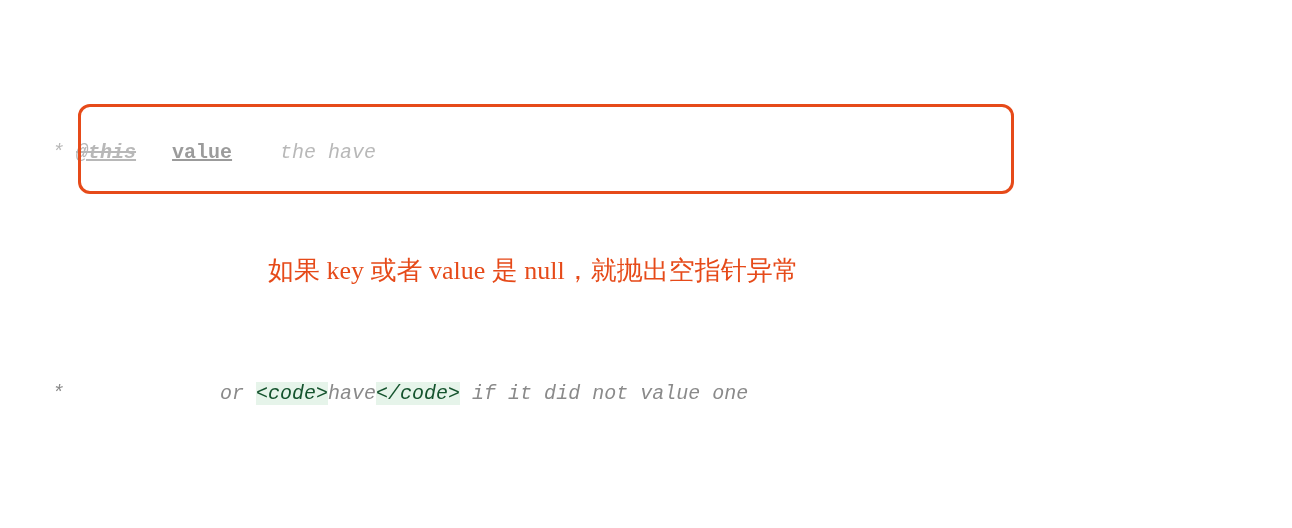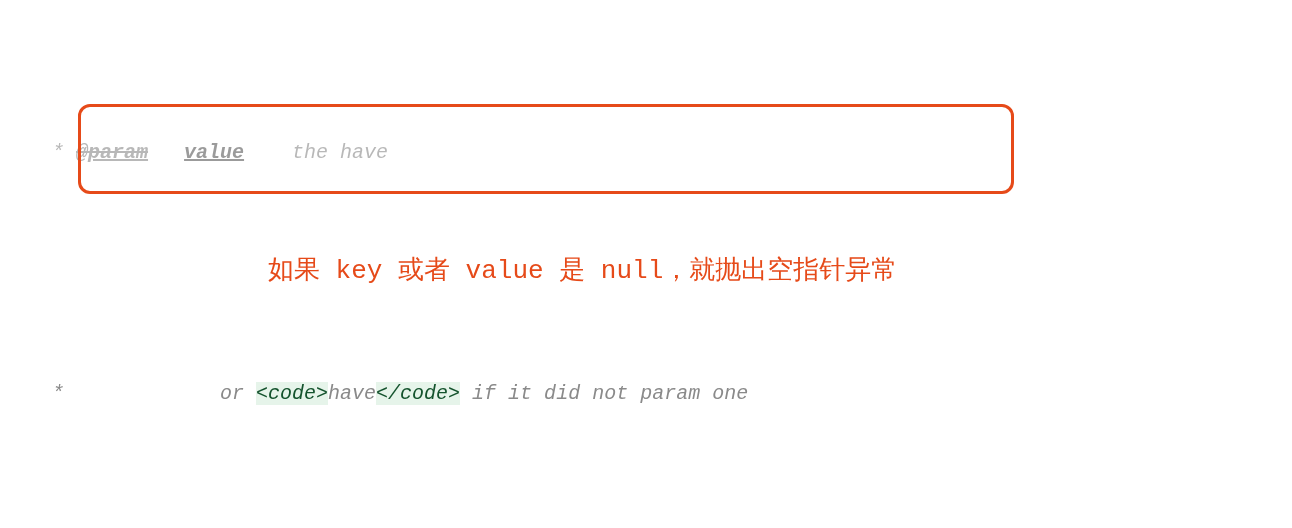--- a/index.html
+++ b/index.html
@@ -21,55 +21,55 @@
   }
   .line {
     display: block;
     padding-left: 40px;
     height: 32px;
     line-height: 32px;
   }
   .comment { color: #8a8a8a; font-style: italic; }
   .tag-kw { color: #8a8a8a; font-style: italic; text-decoration: underline; font-weight: bold; }
   .tag-kw-strike { color: #8a8a8a; font-style: italic; text-decoration: line-through underline; font-weight: bold; }
-  .param-name { font-style: italic; font-weight: bold; text-decoration: underline; color: #5a5a5a; }
+  .param-name { font-weight: bold; text-decoration: underline; color: #5a5a5a; }
   .link-word { text-decoration: underline; }
   .code-tag { background: #e6f4ea; color: #14532d; font-style: italic; }
 
   .red-box {
     position: absolute;
     border: 3px solid #e64a19;
     border-radius: 12px;
     pointer-events: none;
   }
   .red-annot {
     position: absolute;
     color: #e64a19;
-    font-family: Liberation Mono, monospace;
+    font-family: Liberation Serif, serif;
     font-style: normal;
     font-size: 26px;
     line-height: 1;
     white-space: nowrap;
   }
 </style>
 </head>
 <body>
 
 <div class="code-area">
 
   
   <span class="line" style="height:22px;line-height:14px;opacity:.6;">
-<span class="comment"> * </span><span class="tag-kw-strike">@param</span><span class="comment">   </span><span class="param-name">value</span><span class="comment">    </span><span class="comment">the have</span>
+<span class="comment"> * </span><span class="tag-kw-strike">@this</span><span class="comment">   </span><span class="param-name">value</span><span class="comment">    </span><span class="comment">the have</span>
   </span>
 
   
 
   
   <span class="line">
-<span class="comment"> * </span><span class="comment">            </span><span class="comment">or </span><span class="code-tag">&lt;code&gt;</span><span class="comment">have</span><span class="code-tag">&lt;/code&gt;</span><span class="comment"> if it did not param one</span>
+<span class="comment"> * </span><span class="comment">            </span><span class="comment">or </span><span class="code-tag">&lt;code&gt;</span><span class="comment">have</span><span class="code-tag">&lt;/code&gt;</span><span class="comment"> if it did not value one</span>
   </span>
 
   
   
 
   
   
 
   
   

